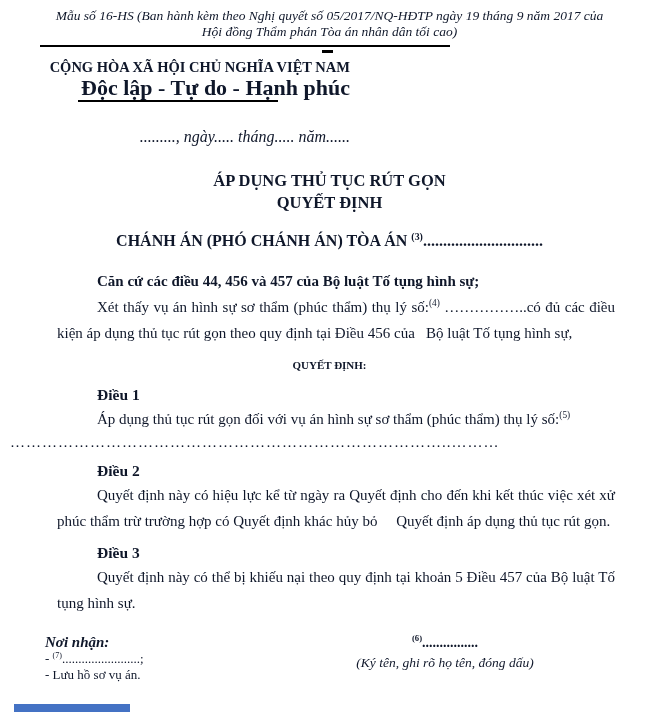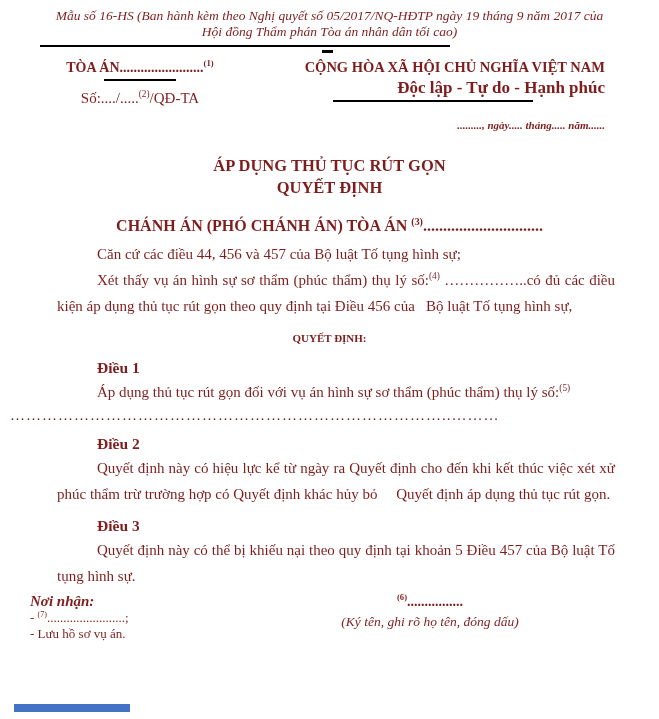--- a/index.html
+++ b/index.html
@@ -1,46 +1,46 @@
 <!DOCTYPE html>
 <html><head>
 <meta charset="utf-8">
 <style>
   html,body{margin:0;padding:0;background:#fff;}
   .page{
-    width:659px;height:719px;background:#fff;color:#7f1d1d;
+    width:659px;height:719px;background:#fff;color:#0f172a;
     font-family:"Liberation Serif","DejaVu Serif",serif;font-size:15px;
     position:relative;overflow:hidden;
   }
   p{margin:0;}
   .b{font-weight:bold;}
   .i{font-style:italic;}
   sup{font-size:.62em;line-height:0;}
   .note{text-align:center;font-style:italic;font-size:13.5px;line-height:16px;padding-top:8px;}
   .sep-line{height:0;border-top:2px solid #000;width:410px;margin:5px 0 0 40px;}
   .sep-dash{width:11px;height:3px;background:#000;margin:3px 0 0 322px;}
   .header-cols{display:flex;margin-top:6px;}
   .col-left{width:230px;margin-left:25px;text-align:center;}
   .court-line{font-weight:bold;font-size:14px;line-height:17px;white-space:nowrap;}
   .court-underline{width:72px;border-top:2px solid #000;margin:3px auto 0;}
   .number-line{font-size:15px;margin-top:9px;white-space:nowrap;}
   .col-right{width:345px;margin-left:5px;text-align:right;}
   .motto1{font-size:14.5px;line-height:17px;white-space:nowrap;}
-  .motto2{font-size:17px;line-height:20px;margin-top:2px;white-space:nowrap;}
+  .motto2{font-size:22px;line-height:20px;margin-top:2px;white-space:nowrap;}
   .motto-underline{width:200px;border-top:2px solid #000;margin:2px auto 0;}
-  .date-line{font-size:11px;margin-top:17px;white-space:nowrap;font-weight:bold;}
+  .date-line{font-size:16px;margin-top:26px;white-space:nowrap;}
   .doc-title{text-align:center;font-weight:bold;font-size:16.5px;line-height:22px;margin-top:24px;}
   .authority{text-align:center;font-weight:bold;font-size:16px;line-height:22px;margin-top:16px;}
   .para{margin:0 44px 0 57px;text-align:justify;line-height:26px;white-space:pre-wrap;}
   .indent{text-indent:40px;}
-  .mt16{margin-top:4px;}
+  .mt16{margin-top:16px;font-weight:bold;}
   .decision-heading{text-align:center;font-weight:bold;font-size:11px;line-height:22px;margin-top:8px;}
   .article-title{margin:8px 0 0 97px;font-weight:bold;font-size:15.5px;line-height:22px;}
   .dots-line{margin-left:10px;height:20px;line-height:20px;letter-spacing:1px;white-space:nowrap;overflow:hidden;}
-  .footer{display:flex;margin-top:4px;}
+  .footer{display:flex;margin-top:18px;padding-left:15px;}
   .recipients{width:250px;margin-left:30px;}
   .recipients-label{font-weight:bold;font-style:italic;font-size:15px;line-height:17px;}
   .recipient-item{font-size:13px;line-height:16px;white-space:nowrap;}
   .signature{width:300px;text-align:center;}
   .signer{font-weight:bold;font-size:14px;line-height:17px;}
   .signer-note{font-style:italic;font-size:13.5px;line-height:17px;margin-top:3px;white-space:nowrap;}
   .selection-bar{position:absolute;left:14px;top:704px;width:116px;height:8px;background:#4472C4;}
 </style>
 </head>
 <body>
@@ -49,25 +49,20 @@
 
   <div class="note">
     <div>Mẫu số 16-HS (Ban hành kèm theo Nghị quyết số 05/2017/NQ-HĐTP ngày 19 tháng 9 năm 2017 của</div>
     <div>Hội đồng Thẩm phán Tòa án nhân dân tối cao)</div>
   </div>
 
   <div class="sep-line"></div>
   <div class="sep-dash"></div>
 
   <div class="header-cols">
-    <div class="col-left">
-      <div class="court-line"><span>TÒA ÁN........................</span><sup>(1)</sup></div>
-      <div class="court-underline"></div>
-      <div class="number-line"><span>Số:..../.....</span><sup>(2)</sup><span>/QĐ-TA</span></div>
-    </div>
     <div class="col-right">
       <div class="motto1 b">CỘNG HÒA XÃ HỘI CHỦ NGHĨA VIỆT NAM</div>
       <div class="motto2 b">Độc lập - Tự do - Hạnh phúc</div>
       <div class="motto-underline"></div>
       <div class="date-line i">........., ngày..... tháng..... năm......</div>
     </div>
   </div>
 
   <div class="doc-title">
     <div>ÁP DỤNG THỦ TỤC RÚT GỌN</div>

